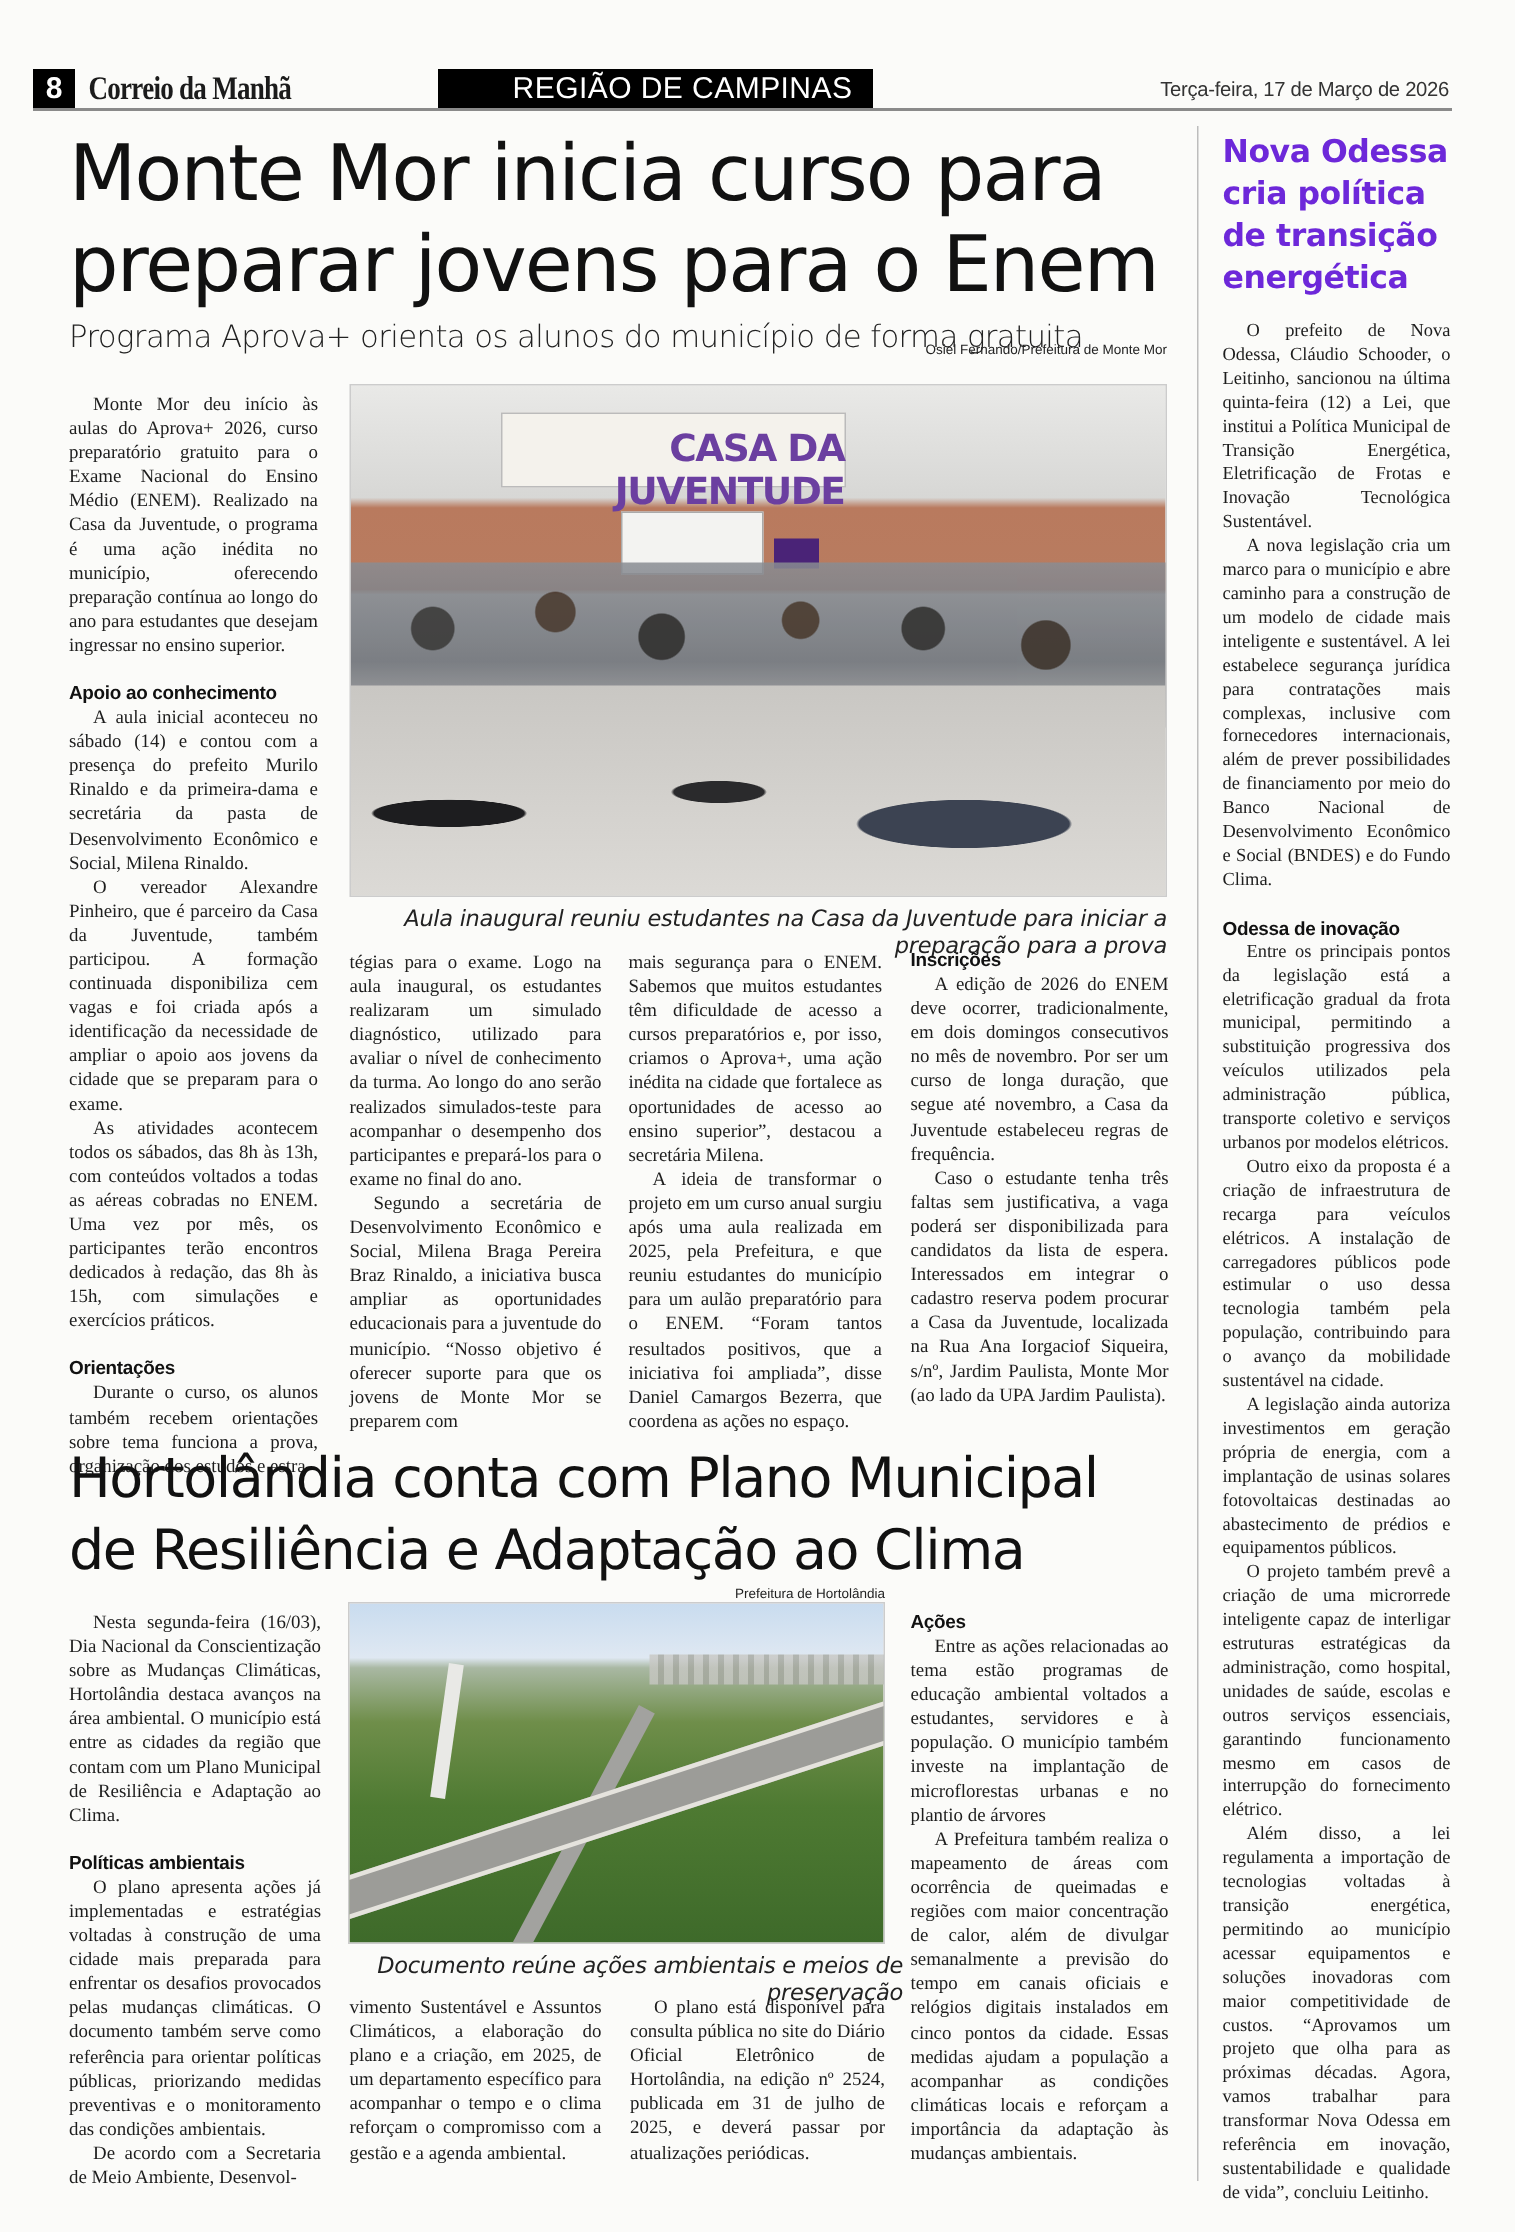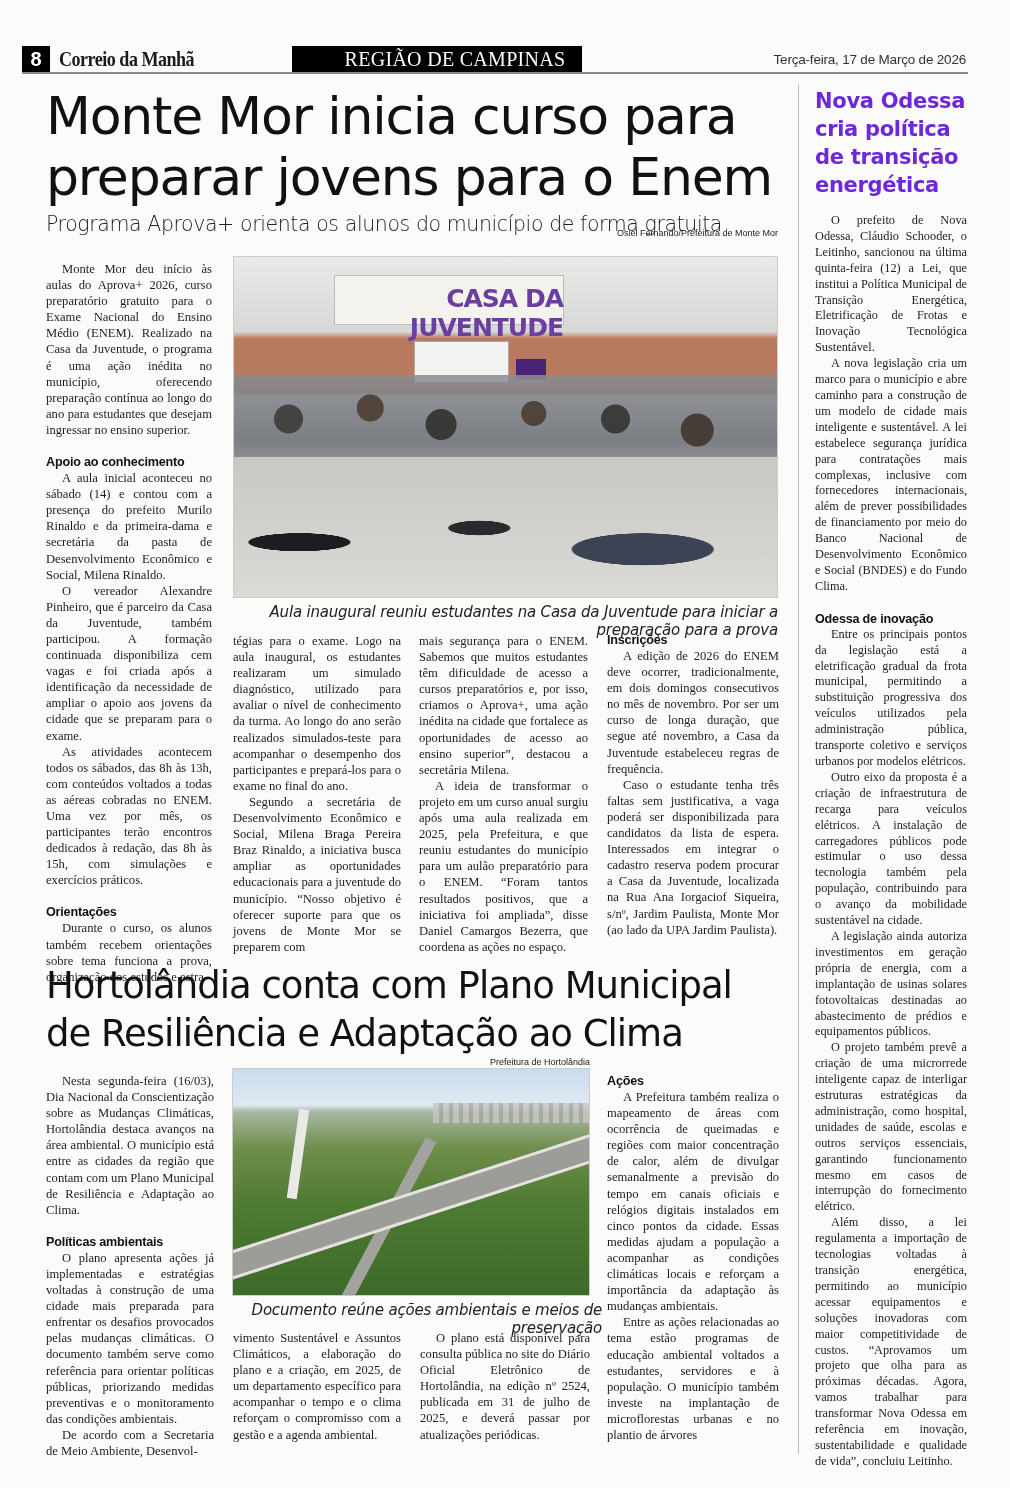--- a/index.html
+++ b/index.html
@@ -3,21 +3,21 @@
 <meta charset="utf-8">
 <style>
   * { box-sizing: border-box; margin: 0; padding: 0; }
   html, body { width: 1010px; height: 1488px; background: #fbfbf9; overflow: hidden; }
   body { position: relative; color: #1b1b1b; font-family: "Liberation Serif", serif; }
 
   
   .masthead { position: absolute; left: 22px; top: 46px; width: 946px; height: 28px; border-bottom: 2px solid #8a8a8a; }
   .page-num { position: absolute; left: 0; top: 0; width: 28px; height: 26px; background: #000; color: #fff; font-family: "Liberation Sans", sans-serif; font-size: 20px; line-height: 26px; text-align: center; font-weight: bold; }
   .brand { position: absolute; left: 37px; top: 1px; font-family: "Liberation Serif", serif; font-size: 22px; font-weight: bold; letter-spacing: -0.6px; transform: scaleX(0.82); transform-origin: left; line-height: 24px; }
-  .section-tag { position: absolute; left: 270px; top: 0; width: 290px; height: 26px; background: #000; color: #fff; font-family: Liberation Serif, serif; font-size: 20px; line-height: 26px; text-align: center; letter-spacing: 0.3px; padding-left: 36px; }
+  .section-tag { position: absolute; left: 270px; top: 0; width: 290px; height: 26px; background: #000; color: #fff; font-family: Liberation Sans, sans-serif; font-size: 20px; line-height: 26px; text-align: center; letter-spacing: 0.3px; padding-left: 36px; }
   .date { position: absolute; right: 2px; top: 6px; font-family: "Liberation Sans", sans-serif; font-size: 13.5px; color: #333; letter-spacing: -0.2px; }
 
   
   .headline { position: absolute; font-family: "DejaVu Sans", sans-serif; color: #111; letter-spacing: -1.2px; }
   .h-main { left: 46px; top: 86px; width: 740px; font-size: 52px; line-height: 61px; font-weight: 400; }
   .subhead { position: absolute; left: 46px; top: 212px; width: 740px; font-family: "DejaVu Sans", sans-serif; font-size: 20.5px; font-weight: 300; color: #222; letter-spacing: -0.4px; }
   .h-second { left: 46px; top: 962px; width: 740px; font-size: 37px; line-height: 48px; letter-spacing: -1px; font-weight: 400; }
   .side-head { position: absolute; left: 815px; top: 87px; width: 165px; font-family: "DejaVu Sans", sans-serif; font-size: 21px; line-height: 28px; color: #6d28d9; letter-spacing: -0.3px; }
 
   
@@ -135,22 +135,22 @@
 <div class="col" style="left:233px; top:1330px; width:168px;">
   <p style="text-indent:0">vimento Sustentável e Assuntos Climáticos, a elaboração do plano e a criação, em 2025, de um departamento específico para acompanhar o tempo e o clima reforçam o compromisso com a gestão e a agenda ambiental.</p>
 </div>
 
 <div class="col" style="left:420px; top:1330px; width:170px;">
   <p>O plano está disponível para consulta pública no site do Diário Oficial Eletrônico de Hortolândia, na edição nº 2524, publicada em 31 de julho de 2025, e deverá passar por atualizações periódicas.</p>
 </div>
 
 <div class="col" style="left:607px; top:1073px; width:172px;">
   <h3 style="margin-top:0">Ações</h3>
+  <p>Entre as ações relacionadas ao tema estão programas de educação ambiental voltados a estudantes, servidores e à população. O município também investe na implantação de microflorestas urbanas e no plantio de árvores</p>
   <p>A Prefeitura também realiza o mapeamento de áreas com ocorrência de queimadas e regiões com maior concentração de calor, além de divulgar semanalmente a previsão do tempo em canais oficiais e relógios digitais instalados em cinco pontos da cidade. Essas medidas ajudam a população a acompanhar as condições climáticas locais e reforçam a importância da adaptação às mudanças ambientais.</p>
-  <p>Entre as ações relacionadas ao tema estão programas de educação ambiental voltados a estudantes, servidores e à população. O município também investe na implantação de microflorestas urbanas e no plantio de árvores</p>
 </div>
 
 <h2 class="side-head">Nova Odessa cria política de transição energética</h2>
 
 <div class="col" style="left:815px; top:213px; width:152px; font-size:12.3px; line-height:15.9px;">
   <p>O prefeito de Nova Odessa, Cláudio Schooder, o Leitinho, sancionou na última quinta-feira (12) a Lei, que institui a Política Municipal de Transição Energética, Eletrificação de Frotas e Inovação Tecnológica Sustentável.</p>
   <p>A nova legislação cria um marco para o município e abre caminho para a construção de um modelo de cidade mais inteligente e sustentável. A lei estabelece segurança jurídica para contratações mais complexas, inclusive com fornecedores internacionais, além de prever possibilidades de financiamento por meio do Banco Nacional de Desenvolvimento Econômico e Social (BNDES) e do Fundo Clima.</p>
   <h3>Odessa de inovação</h3>
   <p>Entre os principais pontos da legislação está a eletrificação gradual da frota municipal, permitindo a substituição progressiva dos veículos utilizados pela administração pública, transporte coletivo e serviços urbanos por modelos elétricos.</p>
   <p>Outro eixo da proposta é a criação de infraestrutura de recarga para veículos elétricos. A instalação de carregadores públicos pode estimular o uso dessa tecnologia também pela população, contribuindo para o avanço da mobilidade sustentável na cidade.</p>

